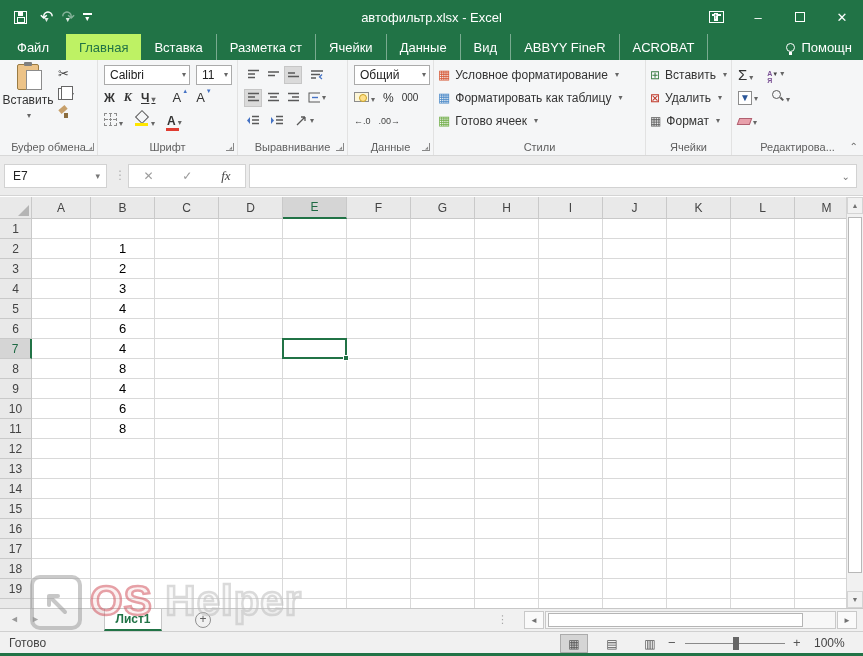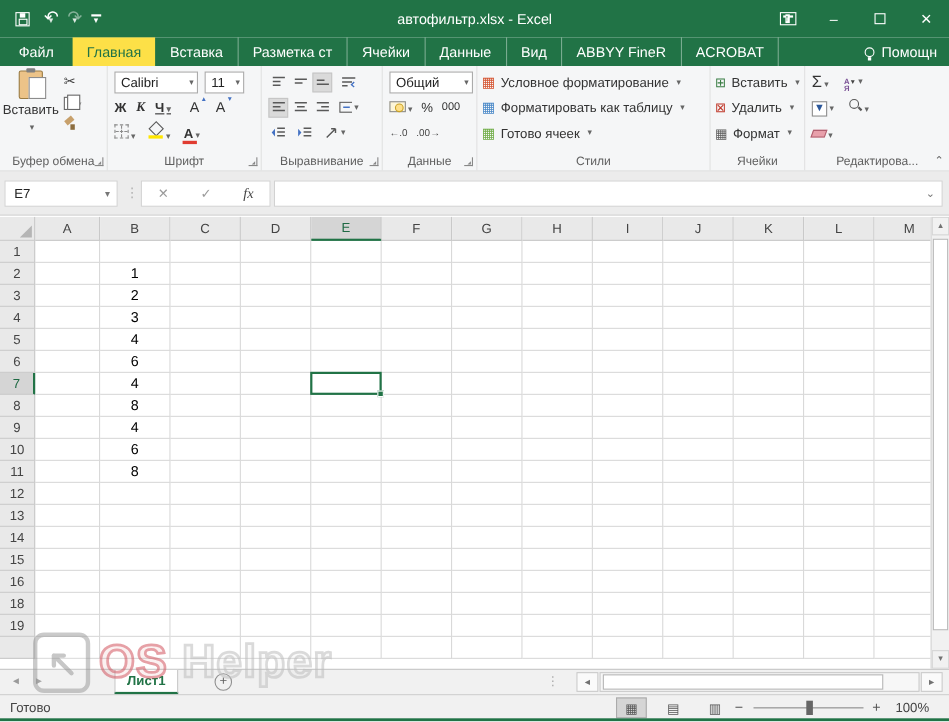--- a/index.html
+++ b/index.html
@@ -24,21 +24,21 @@
   .ico-ribbondisp { width:15px; height:12px; border:1px solid #fff; position:relative; display:inline-block; }
   .ico-ribbondisp::before { content:""; position:absolute; top:2px; left:2px; right:2px; height:2px; background:#fff; }
   .ico-ribbondisp::after { content:"↑"; position:absolute; top:1px; left:4px; font-size:8px; color:#217346; background:#fff; line-height:8px; }
   .ico-max { width:10px; height:10px; border:1px solid #fff; display:inline-block; }
 
   
   .tabrow { position:absolute; top:34px; left:0; right:0; height:26px; background:#217346; display:flex; align-items:stretch; }
   #tabs-left { display:flex; align-items:stretch; }
   .tab { color:#fff; font-size:13px; padding:0 13px; display:flex; align-items:center; white-space:nowrap; }
   .tab.file { padding:0 17px; }
-  .tab.active { background:#fde047; color:#217346; }
+  .tab.active { background:#bef264; color:#217346; }
   .tab.sep { border-left:1px solid rgba(255,255,255,.4); }
   .tab.tail { padding:0; border-left:1px solid rgba(255,255,255,.4); }
   .tabs-right { margin-left:auto; display:flex; align-items:stretch; color:#fff; font-size:13px; }
   .tr-item { display:flex; align-items:center; gap:6px; padding:0 11px; white-space:nowrap; }
   .ico-bulb { width:9px; height:9px; border:1.5px solid #fff; border-radius:50%; position:relative; display:inline-block; }
   .ico-bulb::after { content:""; position:absolute; left:2px; top:8px; width:3px; height:3px; background:#fff; }
 
   
   .ribbon { position:absolute; top:60px; left:0; right:0; height:96px; background:#f5f6f7; border-bottom:1px solid #d8d8d8; display:flex; }
   .grp { position:relative; height:100%; border-right:1px solid #e2e2e2; padding:3px 3px 16px 4px; flex:none; }
@@ -240,21 +240,21 @@
         <span class="ci">
             <span class="ico-brush"></span>
           </span>
       </div>
       <div class="grp-label">Буфер обмена</div>
       <span class="launcher"></span>
     </div>
 
     <div class="grp g-font">
       <div class="rrow">
-        <span class="combo" style="width:76px">
+        <span class="combo" style="width:86px">
             <span>Calibri</span>
             <span class="ca">▾</span>
           </span>
         <span class="combo" style="width:36px">
             <span>11</span>
             <span class="ca">▾</span>
           </span>
       </div>
       <div class="rrow" style="gap:9px">
         <span class="fmt-b">Ж</span>
@@ -701,20 +701,36 @@
             <div class="cell" style="width: 64px;"></div>
             <div class="cell" style="width: 64px;"></div>
             <div class="cell" style="width: 64px;"></div>
             <div class="cell" style="width: 64px;"></div>
             <div class="cell" style="width: 64px;"></div>
             <div class="cell" style="width: 64px;"></div>
             <div class="cell" style="width: 64px;"></div>
             <div class="cell" style="width: 64px;"></div>
           </div>
           <div class="grow">
+            <div class="rowh">17</div>
+            <div class="cell" style="width: 59px;"></div>
+            <div class="cell" style="width: 64px;"></div>
+            <div class="cell" style="width: 64px;"></div>
+            <div class="cell" style="width: 64px;"></div>
+            <div class="cell" style="width: 64px;"></div>
+            <div class="cell" style="width: 64px;"></div>
+            <div class="cell" style="width: 64px;"></div>
+            <div class="cell" style="width: 64px;"></div>
+            <div class="cell" style="width: 64px;"></div>
+            <div class="cell" style="width: 64px;"></div>
+            <div class="cell" style="width: 64px;"></div>
+            <div class="cell" style="width: 64px;"></div>
+            <div class="cell" style="width: 64px;"></div>
+          </div>
+          <div class="grow">
             <div class="rowh">18</div>
             <div class="cell" style="width: 59px;"></div>
             <div class="cell" style="width: 64px;"></div>
             <div class="cell" style="width: 64px;"></div>
             <div class="cell" style="width: 64px;"></div>
             <div class="cell" style="width: 64px;"></div>
             <div class="cell" style="width: 64px;"></div>
             <div class="cell" style="width: 64px;"></div>
             <div class="cell" style="width: 64px;"></div>
             <div class="cell" style="width: 64px;"></div>

